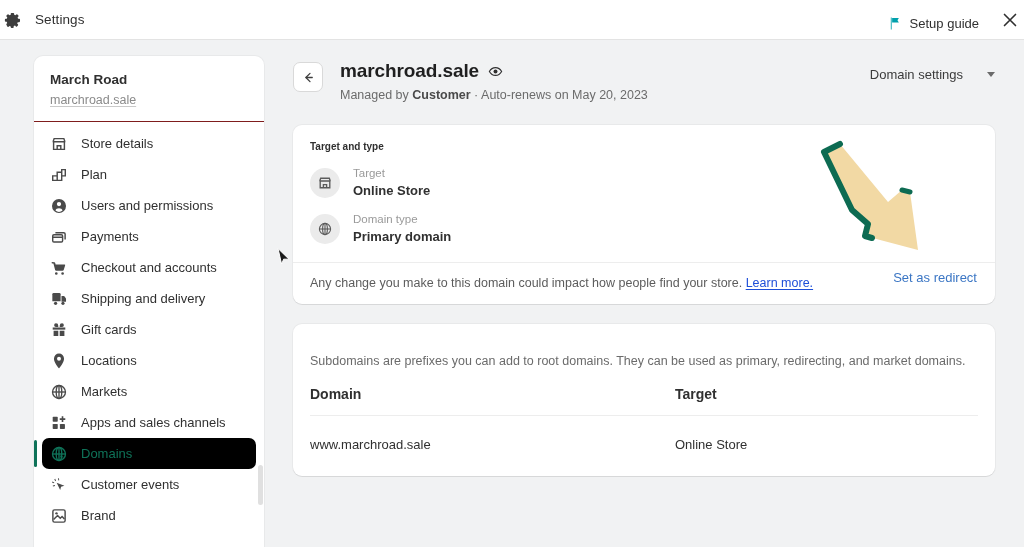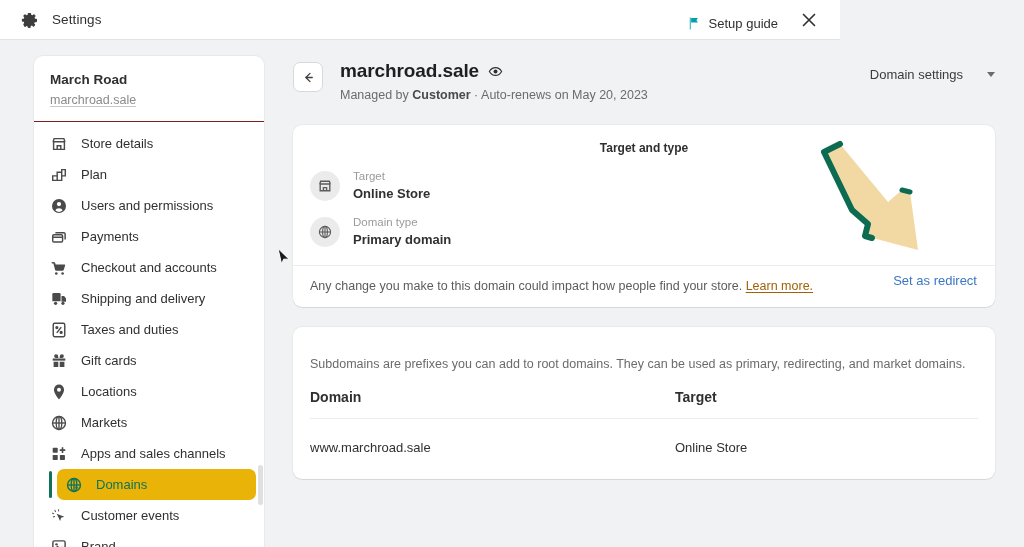--- a/index.html
+++ b/index.html
@@ -6,23 +6,23 @@
   html, body {
     width: 1024px; height: 547px;
     font-family: "Liberation Sans", sans-serif;
     background: #f1f1f1;
     overflow: hidden;
   }
   #app { position: relative; width: 1024px; height: 547px; background: #f1f2f3; }
 
   
   .topbar {
-    position: absolute; top: 0; left: 0; width: 840px; height: 40px;
+    position: absolute; top: 0; left: 0; width: 1024px; height: 40px;
     background: #ffffff; border-bottom: 1px solid #e3e3e3;
-    display: flex; align-items: center; padding: 0 20px;
+    display: flex; align-items: center; padding: 0 3px;
   }
   .topbar-left { display: flex; align-items: center; gap: 14px; }
   .gear-icon { width: 18px; height: 18px; display: block; }
   .topbar-title { font-size: 13.5px; color: #303030; letter-spacing: .1px; }
   .topbar-right { margin-left: auto; display: flex; align-items: flex-end; gap: 20px; }
   .setup-guide { display: flex; align-items: center; gap: 7px; cursor: pointer; }
   .flag-icon { width: 15px; height: 15px; display: block; }
   .setup-guide-label { font-size: 13px; color: #303030; }
   .close-btn { width: 22px; height: 22px; display: block; cursor: pointer; }
 
@@ -41,21 +41,21 @@
     text-underline-offset: 2px; cursor: pointer; display: inline-block;
   }
   .nav { padding: 6px 8px 0 8px; }
   .nav-item {
     position: relative; display: flex; align-items: center; gap: 13px;
     height: 31px; padding: 0 8px; border-radius: 7px; cursor: pointer;
     margin-bottom: 0px;
   }
   .nav-item .nav-ico { width: 18px; height: 18px; flex: 0 0 18px; display: block; color: #4a4a4a; }
   .nav-label { font-size: 13px; color: #303030; white-space: nowrap; }
-  .nav-item.active { background: #eab308; margin-left: 15px; }
+  .nav-item.active { background: #000000; }
   .nav-item.active .nav-label { color: #0f7359; }
   .nav-item.active .nav-ico { color: #0f7359; }
   .nav-item.active::before {
     content: ""; position: absolute; left: -8px; top: 2px;
     width: 3px; height: 27px; background: #0f7359; border-radius: 2px;
   }
 
   
   .main { position: absolute; top: 56px; left: 285px; width: 720px; }
   .page-head { display: flex; align-items: flex-start; padding: 4px 10px 0 8px; }
@@ -79,41 +79,41 @@
            border-right: 4.5px solid transparent; border-top: 5px solid #6b6b6b; }
 
   
   .card {
     position: relative; background: #fff; border-radius: 9px; margin: 0 10px 0 8px;
     box-shadow: 0 1px 0 rgba(0,0,0,.07), 0 0 0 1px rgba(0,0,0,.035);
   }
   #target-card { margin-top: 23px; }
   #subdomains-card { margin-top: 20px; }
   .card-body { padding: 16px 17px 17px 17px; }
-  .card-title { font-size: 12px; font-weight: bold; color: #303030; text-align: center; }
+  .card-title { font-size: 10px; font-weight: bold; color: #303030; }
   .prop-list { margin-top: 14px; }
   .prop-row { display: flex; align-items: center; gap: 13px; margin-bottom: 13px; }
   .prop-row:last-child { margin-bottom: 0; }
   .prop-badge {
     width: 30px; height: 30px; border-radius: 50%; background: #ebebeb;
     display: flex; align-items: center; justify-content: center; flex: 0 0 30px;
   }
   .prop-badge svg { width: 16px; height: 16px; display: block; color: #5c5c5c; }
   .prop-label { font-size: 11.5px; color: #9a9a9a; line-height: 1.35; }
   .prop-value { font-size: 13px; font-weight: bold; color: #303030; line-height: 1.35; }
   .redirect-link {
     position: absolute; right: 18px; bottom: 19px;
     font-size: 13px; color: #3b76c4; cursor: pointer;
   }
   .card-footer {
     border-top: 1px solid #ededed; padding: 13px 17px 14px 17px;
     font-size: 12.5px; color: #5c5c5c;
   }
   .inline-link {
-    color: #a16207; text-decoration: underline; text-underline-offset: 2px; cursor: pointer;
+    color: #1d4ed8; text-decoration: underline; text-underline-offset: 2px; cursor: pointer;
   }
   .card-head-row { display: flex; align-items: center; }
   .add-link { margin-left: auto; font-size: 13px; color: #3b76c4; cursor: pointer; }
   .card-desc { font-size: 12.5px; color: #6b6b6b; margin-top: 14px; }
   .table { margin-top: 18px; }
   .table-row { display: flex; align-items: center; }
   .table-head { padding-bottom: 13px; }
   .th { font-size: 14px; font-weight: bold; color: #303030; }
   .td { font-size: 13px; color: #303030; }
   .col-domain { width: 365px; flex: 0 0 365px; }
@@ -224,31 +224,20 @@
           <svg viewBox="0 0 20 20" fill="currentColor">
               <path d="M2.6 4.6A1.4 1.4 0 0 1 4 3.2h6.4a1.4 1.4 0 0 1 1.4 1.4v7.8H2.6z"></path>
               <path d="M12.8 6.8h2.4c.5 0 .9.2 1.2.6l1.2 1.8c.1.2.2.5.2.8v3h-5z"></path>
               <circle cx="6.2" cy="14.8" r="1.8"></circle>
               <circle cx="14.4" cy="14.8" r="1.8"></circle>
             </svg>
         </span>
         <span class="nav-label">Shipping and delivery</span>
       </div>
 
-      <div class="nav-item">
-        <span class="nav-ico">
-          <svg viewBox="0 0 20 20" fill="none" stroke="currentColor" stroke-width="1.6">
-              <rect x="3.6" y="2.6" width="12.8" height="14.8" rx="1.6"></rect>
-              <path d="M7.5 13.2l5-6.4"></path>
-              <circle cx="7.6" cy="7.3" r="1" fill="currentColor"></circle>
-              <circle cx="12.4" cy="12.7" r="1" fill="currentColor"></circle>
-            </svg>
-        </span>
-        <span class="nav-label">Taxes and duties</span>
-      </div>
 
       <div class="nav-item">
         <span class="nav-ico">
           <svg viewBox="0 0 20 20" fill="currentColor">
               <path d="M3 7.2h14v2.4H3z"></path>
               <path d="M4 10.8h5.2v6H4zM10.8 10.8H16v6h-5.2z"></path>
               <path d="M6.6 2.6a2 2 0 0 0 0 4h2.6V5.2A2.6 2.6 0 0 0 6.6 2.6zm6.8 0a2.6 2.6 0 0 0-2.6 2.6v1.4h2.6a2 2 0 0 0 0-4z"></path>
             </svg>
         </span>
         <span class="nav-label">Gift cards</span>

